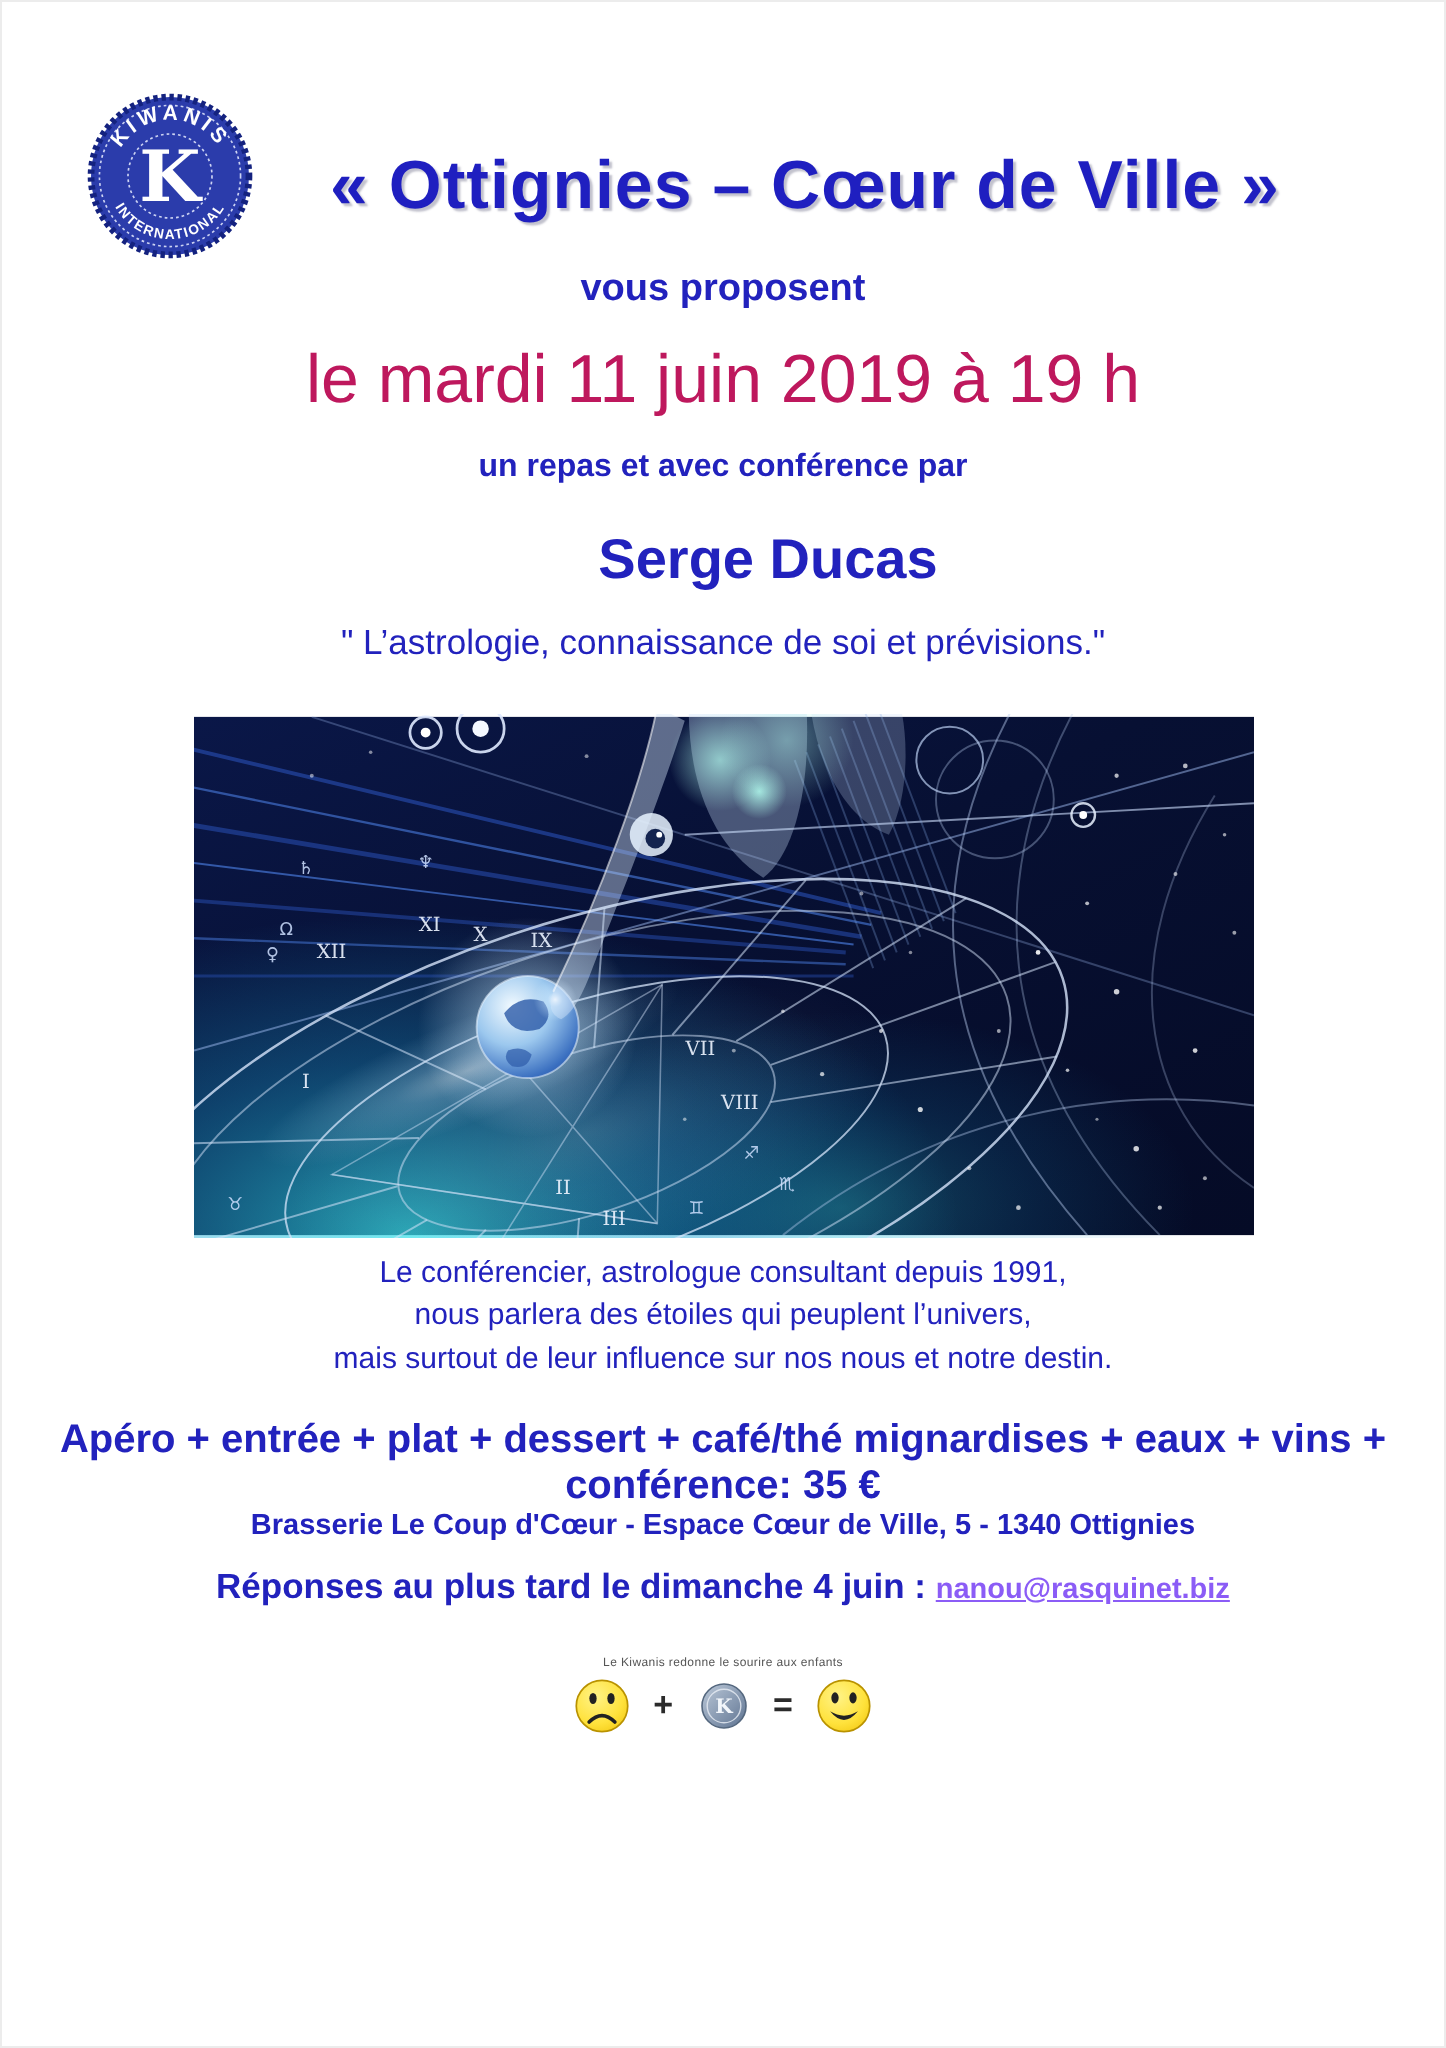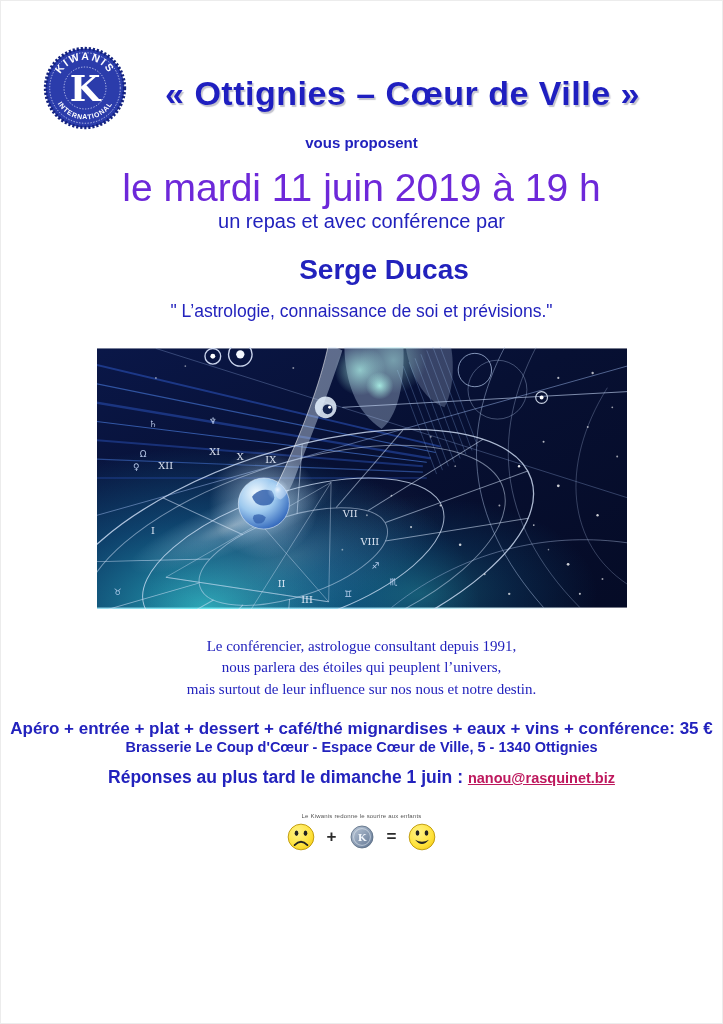--- a/index.html
+++ b/index.html
@@ -17,34 +17,34 @@
   .logo { position: absolute; left: 43px; top: 46px; width: 84px; height: 84px; }
 
   .title {
     margin: 0; font-size: 34px; font-weight: bold; color: #1f1fc0;
     transform: translateX(41px);
     text-shadow: 1.5px 1.5px 1px rgba(120,120,145,.45);
     letter-spacing: .5px;
   }
   .president  { margin-top: 26px; font-size: 16px;   font-weight: bold; }
   .members    { margin-top: 3px;  font-size: 14.5px; font-weight: bold; }
-  .propose    { margin-top: 21px; font-size: 15px; font-weight: 600; }
-  .date-line  { margin-top: 15px; font-size: 39px;   color: #6d28d9; }
-  .meal-line  { font-size: 20px;   font-weight: normal; }
+  .propose    { margin-top: 21px; font-size: 19px; font-weight: 600; }
+  .date-line  { margin-top: 15px; font-size: 34px;   color: #be185d; }
+  .meal-line  { margin-top: 15px; font-size: 16px;   font-weight: bold; }
   .speaker    { margin-top: 21px; font-size: 28px;   font-weight: bold; padding-left: 45px; }
   .conf-title { margin-top: 15px; font-size: 17.5px; }
 
   .photo { width: 530px; height: 262px; margin: 25px auto 0; display: block; }
 
-  .desc       { margin-top: 27px; font-size: 15px; line-height: 1.42; font-family: Liberation Serif, serif; }
+  .desc       { margin-top: 7px; font-size: 15px; line-height: 1.42; }
   .invite     { margin-top: 15px; font-size: 13.5px; font-weight: 600; }
-  .menu-line  { margin-top: 19px; font-size: 17px; font-weight: bold; }
+  .menu-line  { margin-top: 19px; font-size: 20px; font-weight: bold; }
   .venue-line { font-size: 14.5px; font-weight: bold; }
   .rsvp-line  { margin-top: 12px; font-size: 17.5px; font-weight: bold; }
-  .rsvp-line a { color: #be185d; text-decoration: underline; font-size: 14.5px; }
+  .rsvp-line a { color: #8b5cf6; text-decoration: underline; font-size: 14.5px; }
 
   .motto { margin-top: 25px; font-size: 6px; color: #555; letter-spacing: .2px; }
   .equation {
     margin-top: 3px; display: flex; justify-content: center; align-items: center; gap: 11px;
     color: #2b2b2b; font-weight: bold; font-size: 17px;
   }
   .equation svg { display: block; }
 </style>
 </head>
 <body>
@@ -260,21 +260,21 @@
     <p class="desc blue">
       <span>Le conférencier, astrologue consultant depuis 1991,</span><br>
       <span>nous parlera des étoiles qui peuplent l’univers,</span><br>
       <span>mais surtout de leur influence sur nos nous et notre destin.</span>
     </p>
 
     <p class="menu-line blue">Apéro + entrée + plat + dessert + café/thé mignardises + eaux + vins + conférence: 35 €</p>
     <p class="venue-line blue">Brasserie Le Coup d'Cœur - Espace Cœur de Ville, 5 - 1340 Ottignies</p>
 
     <p class="rsvp-line blue">
-      <span>Réponses au plus tard le dimanche 1 juin :</span>
+      <span>Réponses au plus tard le dimanche 4 juin :</span>
       <a href="#">nanou@rasquinet.biz</a>
     </p>
 
     <p class="motto">Le Kiwanis redonne le sourire aux enfants</p>
 
     <div class="equation">
 
       <svg width="30" height="30" viewBox="-14 -14 28 28">
         <defs>
           <radialGradient id="faceG" cx=".38" cy=".32" r=".95">

